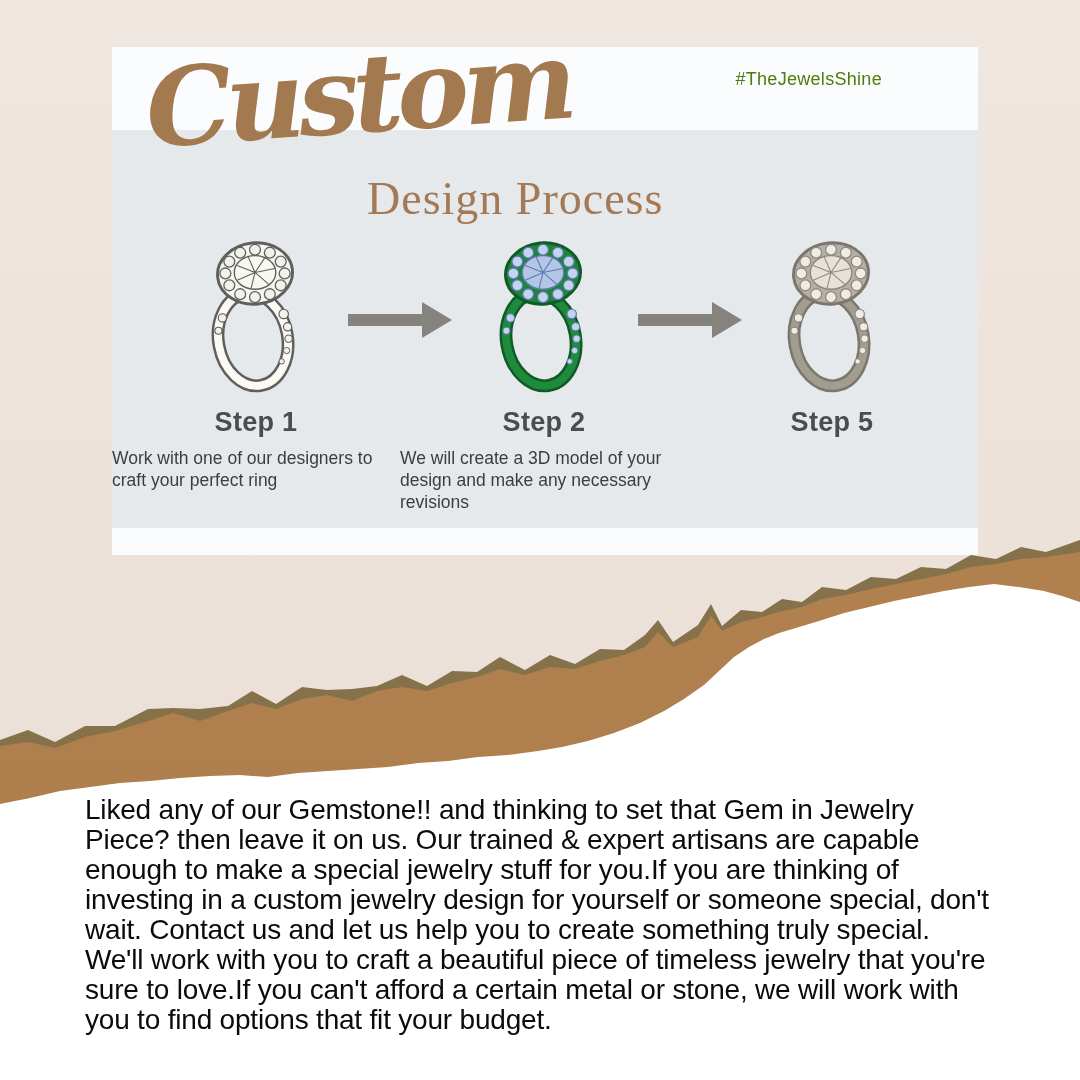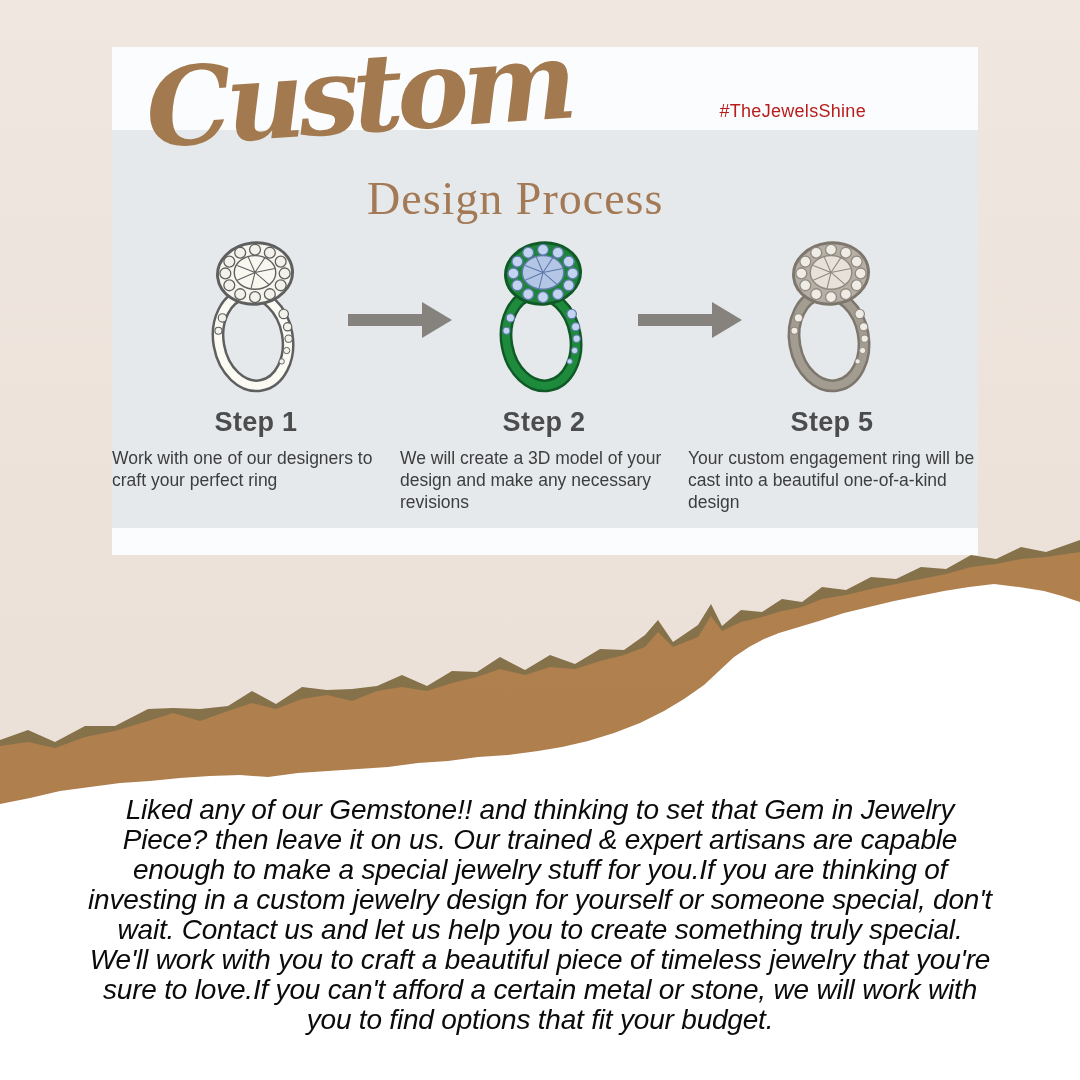--- a/index.html
+++ b/index.html
@@ -27,22 +27,22 @@
 
   
   .card{
     position:absolute;left:112px;top:47px;width:866px;height:508px;
     background:#e6e9ec;
   }
   .card-top-band{position:absolute;left:0;top:0;width:100%;height:83px;background:#fbfcfd;}
   .card-bottom-band{position:absolute;left:0;bottom:0;width:100%;height:27px;background:#fbfcfd;}
 
   .hashtag{
-    position:absolute;top:22px;right:112px;
-    font-size:18px;color:#b91c1c;letter-spacing:.3px;margin-top:32px;
+    position:absolute;top:22px;right:96px;
+    font-size:18px;color:#4d7c0f;letter-spacing:.3px;
   }
   .title-script{
     position:absolute;left:34px;top:-8px;
     font-family:"DejaVu Serif",serif;font-style:italic;font-weight:bold;
     font-size:108px;color:#a37a4f;letter-spacing:-6px;
     transform:rotate(-4deg);transform-origin:left center;line-height:1.3;
   }
   .title-sub{
     position:absolute;left:255px;top:125px;
     font-family:Liberation Serif, serif;
@@ -62,23 +62,22 @@
   .arrow .shaft{position:absolute;left:0;top:12px;width:76px;height:12px;background:#86837f;}
   .arrow .head{
     position:absolute;left:74px;top:0;width:0;height:0;
     border-top:18px solid transparent;border-bottom:18px solid transparent;
     border-left:30px solid #86837f;
   }
 
   
   .body-text{
     position:absolute;left:85px;top:795px;width:910px;
-    font-size:28px;line-height:30px;color:#0b0b0b;text-align:center;
+    font-size:28px;line-height:30px;color:#0b0b0b;
     letter-spacing:-.2px;
-    font-style:italic;
   }
 </style>
 </head>
 <body>
 
 <div class="canvas">
 
   <div class="tear tear-fringe"></div>
   <div class="tear tear-brown"></div>
   <div class="tear tear-white"></div>
@@ -154,21 +153,20 @@
         </svg>
         <div class="step-label">Step 2</div>
         <div class="step-desc">We will create a 3D model of your design and make any necessary revisions</div>
       </div>
 
       <div class="step-col">
         <svg class="ring-svg" viewBox="0 0 130 170" style="--bandEdge:#7d766c;--bandFill:#a39c91;--head:#b5afa5;--stone:#efece6;--stoneStroke:#8f887e;--center:#e6e2da;">
           <use href="#halo-ring"></use>
         </svg>
         <div class="step-label">Step 5</div>
-        <div class="step-desc">Your custom engagement ring will be cast into a beautiful one-of-a-kind design</div>
       </div>
 
     </div>
   </div>
 
   <div class="body-text">Liked any of our Gemstone!! and thinking to set that Gem in Jewelry Piece? then leave it on us. Our trained &amp; expert artisans are capable enough to make a special jewelry stuff for you.If you are thinking of investing in a custom jewelry design for yourself or someone special, don't wait. Contact us and let us help you to create something truly special. We'll work with you to craft a beautiful piece of timeless jewelry that you're sure to love.If you can't afford a certain metal or stone, we will work with you to find options that fit your budget.</div>
 
 </div>
 
 </body></html>

